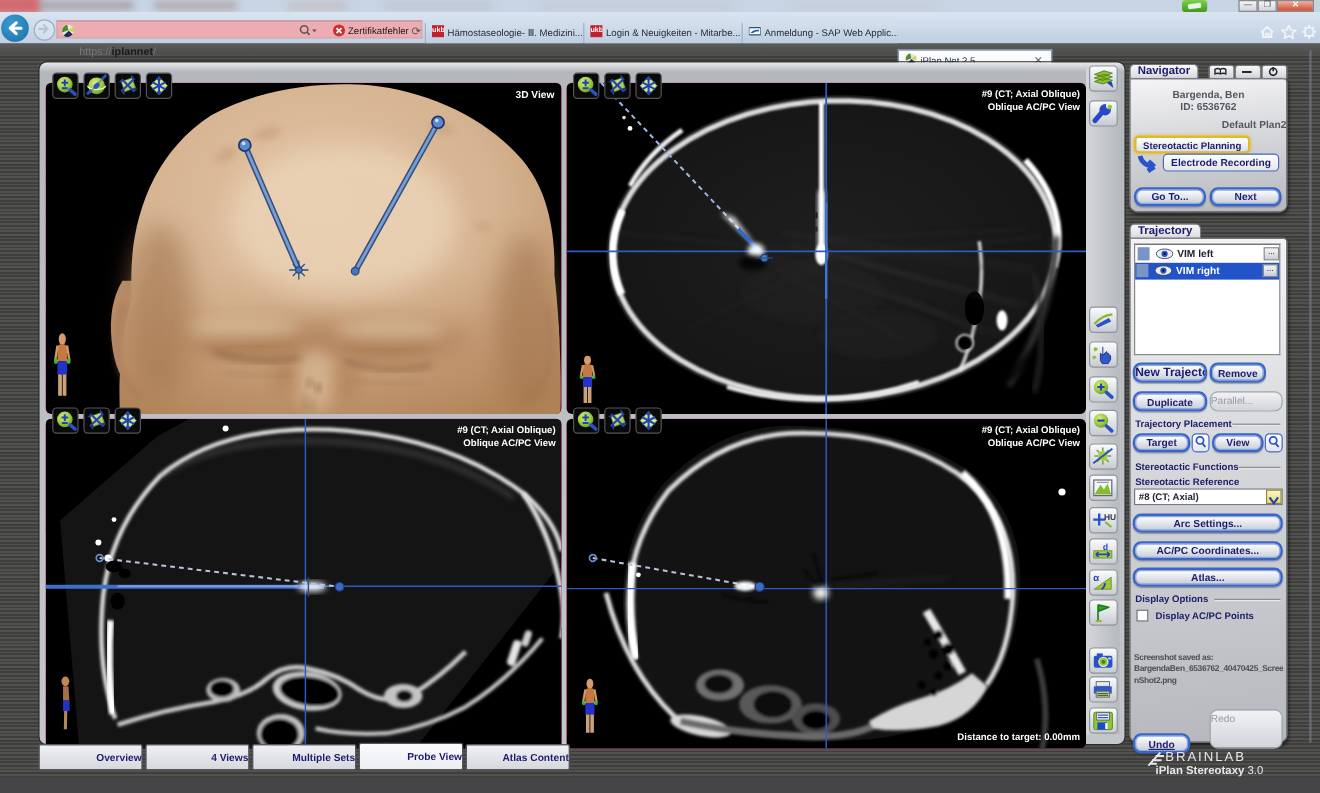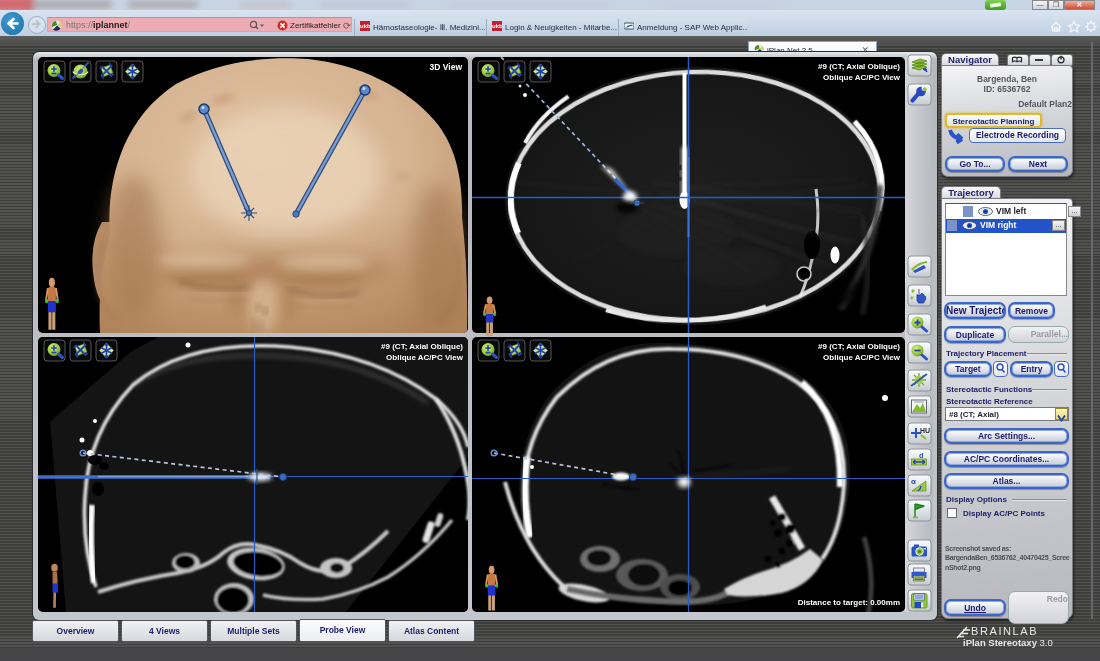--- a/index.html
+++ b/index.html
@@ -15,37 +15,37 @@
   #tab4{background:linear-gradient(#fdfdfe,#f0f3f7);top:17px;height:19px;border:1px solid #8ea2b8;border-bottom:none;margin-top:24px;}
   .tabico{display:inline-block;width:10px;height:10px;vertical-align:-1px;margin:0 3px 0 5px;}
   .redico{background:#c2202c;color:#fff;font-size:6px;font-weight:bold;line-height:10px;text-align:center;overflow:hidden;}
   
   .winbtn{top:0;height:10px;background:linear-gradient(#f5f6f8,#cfd3da);border:1px solid #888;box-sizing:border-box;color:#444;font-size:7px;line-height:8px;text-align:center;}
   
   #appbg{left:0;top:36px;width:1100px;height:625px;background:repeating-linear-gradient(#515150 0px,#515150 1.5px,#3e3e3d 1.5px,#3e3e3d 3px);}
   #topband{left:0;top:36px;width:1100px;height:9px;background:linear-gradient(#5c5c5a,#4c4c4a);}
   #botband{left:0;top:648px;width:1100px;height:13px;background:#454547;}
   #viewframe{left:33px;top:52px;width:904px;height:568px;background:linear-gradient(#e8eaec, #b4b7bb 8px, #c3c6ca);border-radius:6px;box-shadow:0 0 0 1px #2c2c2c;}
-  .vp{background:#ec4899;border-radius:5px;overflow:hidden;}
+  .vp{background:#ec4899;border-radius:5px;overflow:hidden;margin-top:12px;}
   #vp-tl{left:38px;top:57px;width:430px;height:276px;}
   #vp-tr{left:472px;top:57px;width:433px;height:276px;}
   #vp-bl{left:38px;top:337px;width:430px;height:275px;}
   #vp-br{left:472px;top:337px;width:433px;height:275px;}
   
   #rtools{left:905px;top:57px;width:28px;height:555px;background:linear-gradient(90deg,#d4d6d9,#b7babe);}
   
   .panel{background:linear-gradient(175deg,#f4f4f6 0%,#d9dadd 40%,#b6b8be 100%);border:1px solid #7a7a80;border-radius:7px;box-shadow:1px 2px 3px rgba(0,0,0,.5);}
   .ptab{background:linear-gradient(#f8f8fa,#d8d9dc);border:1px solid #7a7a80;border-bottom:none;border-radius:5px 5px 0 0;color:#1c1c6e;font-weight:bold;font-size:9.5px;text-align:center;}
   .bluebtn{background:linear-gradient(#ffffff,#c7ccd6);border:2px solid #3a66c8;border-radius:7px;box-shadow:inset 0 0 0 1px #8fa8dc, 0 1px 1px rgba(0,0,0,.3);color:#1c1c6e;font-weight:bold;font-size:8.5px;text-align:center;box-sizing:border-box;}
-  .graybtn{background:linear-gradient(#f2f2f4,#d2d4da);border:1px solid #9aa;border-radius:7px;color:#999aa6;font-weight:bold;font-size:8.5px;text-align:right;box-sizing:border-box;}
+  .graybtn{background:linear-gradient(#f2f2f4,#d2d4da);border:1px solid #9aa;border-radius:7px;color:#999aa6;font-weight:normal;font-size:8.5px;text-align:left;box-sizing:border-box;}
   .whitebtn{background:linear-gradient(#ffffff,#e3e6ea);border:1px solid #4a6cc0;border-radius:4px;color:#1c1c6e;font-weight:bold;font-size:8.5px;text-align:center;box-sizing:border-box;}
   .plabel{color:#20206a;font-size:8px;font-weight:bold;white-space:nowrap;}
   .grayline{height:1px;background:#8a8a90;box-shadow:0 1px 0 #e8e8ea;}
   
-  .btab{top:620px;height:22px;background:linear-gradient(#f0f1f4,#d7d8dd);border:1px solid #55565c;box-sizing:border-box;color:#1c1c6e;font-weight:bold;font-size:8.5px;text-align:center;line-height:21px;border-radius:2px;}
+  .btab{top:620px;height:22px;background:linear-gradient(#f0f1f4,#d7d8dd);border:1px solid #55565c;box-sizing:border-box;color:#1c1c6e;font-weight:bold;font-size:8.5px;text-align:right;line-height:21px;border-radius:2px;}
 </style></head>
 <body>
 <div id="stage">
   <div class="abs" id="appbg"></div>
   <div class="abs" id="topband"></div>
   <div class="abs" id="botband"></div>
   <div class="abs" style="left:1091px;top:42px;width:2px;height:577px;background:#71727a;opacity:.8;"></div>
 
   <div class="abs" id="topstrip">
     <div class="abs" style="left:-6px;top:-4px;width:40px;height:16px;background:#d2696e;filter:blur(3px);"></div>
@@ -68,21 +68,21 @@
   <div class="abs" id="fwdbtn"><svg width="14" height="14">
         <path d="M3.5 7 H10 M7.5 4 L10.5 7 L7.5 10" stroke="#b9c4cf" stroke-width="1.8" fill="none" stroke-linecap="round"></path>
       </svg></div>
   <div class="abs" id="addr">
     <svg class="abs" style="left:3px;top:2px;" width="11" height="11">
         <circle cx="5.5" cy="5.5" r="5" fill="#e8e6e0"></circle>
         <path d="M1 7 A5 5 0 0 1 5 .7 L 6 5 Z" fill="#4a8c28"></path>
         <path d="M6 5.2 L10 2.5 A5 5 0 0 1 10.4 6.8 Z" fill="#c8d84a"></path>
         <path d="M2 9.5 L6.3 5.6 L9.5 8.6 A5 5 0 0 1 2 9.5 Z" fill="#202a60"></path>
       </svg>
-    <span class="abs" style="left:18px;top:2px;font-size:9px;color:#7a7a7c;">https://<b style="color:#1a1a1c;">iplannet</b>/</span>
+    <span class="abs" style="left:18px;top:20px;font-size:9px;color:#7a7a7c;">https://<b style="color:#1a1a1c;">iplannet</b>/</span>
     <svg class="abs" style="left:200px;top:2px" width="16" height="11">
         <circle cx="5.5" cy="4.5" r="3.1" fill="none" stroke="#5a5a5c" stroke-width="1.3"></circle>
         <path d="M7.8 6.8 L10 9" stroke="#5a5a5c" stroke-width="1.4"></path>
         <path d="M12 4.5 l4 0 l-2 2.4 z" fill="#5a5a5c"></path>
       </svg>
     <svg class="abs" style="left:229px;top:2px" width="11" height="11">
         <circle cx="5.5" cy="5.5" r="5" fill="#cf2e28"></circle>
         <path d="M3.4 3.4 L7.6 7.6 M7.6 3.4 L3.4 7.6" stroke="#fff" stroke-width="1.5"></path>
       </svg>
     <span class="abs" style="left:242px;top:3px;font-size:8px;color:#1a1a1c;">Zertifikatfehler</span>
@@ -653,21 +653,21 @@
         <path d="M4 2 Q6 10 16 11 M16 11 l-5 -4.5 M16 11 l-5.5 3.5" fill="none" stroke="#2a52cc" stroke-width="4" stroke-linejoin="round"></path>
       </svg>
     <div class="abs whitebtn" style="left:27px;top:62px;width:97px;height:15px;line-height:13px;border-width:1.5px;border-radius:4px;">Electrode Recording</div>
     <div class="abs bluebtn" style="left:3px;top:90px;width:60px;height:16px;line-height:13px;">Go To...</div>
     <div class="abs bluebtn" style="left:66px;top:90px;width:60px;height:16px;line-height:13px;">Next</div>
   </div>
 
   <div class="abs ptab" style="left:941px;top:186px;width:58px;height:12px;line-height:12px;">Trajectory</div>
   <div class="abs panel" style="left:941px;top:198px;width:130px;height:419px;border-radius:0 4px 7px 7px;">
     <div class="abs" style="left:3px;top:4px;width:122px;height:93px;background:#fff;border:1px solid #888;border-top-color:#555;box-sizing:border-box;">
-      <div class="abs" style="left:16px;top:1px;width:120px;height:14px;">
+      <div class="abs" style="left:1px;top:1px;width:120px;height:14px;">
         <div class="abs" style="left:1px;top:1px;width:10px;height:11px;background:#7a94c8;"></div>
         <svg class="abs" style="left:16px;top:1px;" width="15" height="11">
             <ellipse cx="7.5" cy="5.5" rx="7" ry="4" fill="#e8ecf4" stroke="#334" stroke-width=".7"></ellipse>
             <circle cx="7.5" cy="5.5" r="2.6" fill="#2858c8"></circle>
             <circle cx="7.5" cy="5.5" r="1.1" fill="#101840"></circle>
           </svg>
         <span class="abs" style="left:34px;top:1px;font-size:8.5px;font-weight:bold;color:#223;">VIM left</span>
         <div class="abs" style="right:1px;top:1px;width:13px;height:11px;background:linear-gradient(#f4f5f7,#ccd0d6);border:1px solid #888;font-size:7px;line-height:8px;text-align:center;color:#223;box-sizing:border-box;">...</div>
       </div>
       <div class="abs" style="left:0;top:15px;width:120px;height:14px;background:#2353c8;">
@@ -686,21 +686,21 @@
     <div class="abs bluebtn" style="left:2px;top:127px;width:62px;height:17px;line-height:14px;">Duplicate</div>
     <div class="abs graybtn" style="left:66px;top:127px;width:61px;height:17px;line-height:15px;">Parallel...</div>
 
     <div class="abs plabel" style="left:4px;top:150px;">Trajectory Placement</div>
     <div class="abs grayline" style="left:85px;top:154px;width:40px;"></div>
     <div class="abs bluebtn" style="left:2px;top:162px;width:48px;height:16px;line-height:13px;">Target</div>
     <div class="abs whitebtn" style="left:51px;top:162px;width:15px;height:16px;"><svg width="11" height="12">
           <circle cx="5" cy="5" r="3" fill="none" stroke="#2a52c8" stroke-width="1.4"></circle>
           <path d="M7 7.5 l2.5 3" stroke="#2a52c8" stroke-width="1.6"></path>
         </svg></div>
-    <div class="abs bluebtn" style="left:68px;top:162px;width:43px;height:16px;line-height:13px;">Entry</div>
+    <div class="abs bluebtn" style="left:68px;top:162px;width:43px;height:16px;line-height:13px;">View</div>
     <div class="abs whitebtn" style="left:112px;top:162px;width:15px;height:16px;"><svg width="11" height="12">
           <circle cx="5" cy="5" r="3" fill="none" stroke="#2a52c8" stroke-width="1.4"></circle>
           <path d="M7 7.5 l2.5 3" stroke="#2a52c8" stroke-width="1.6"></path>
         </svg></div>
 
     <div class="abs plabel" style="left:4px;top:186px;">Stereotactic Functions</div>
     <div class="abs grayline" style="left:90px;top:190px;width:35px;"></div>
     <div class="abs plabel" style="left:4px;top:198px;">Stereotactic Reference</div>
     <div class="abs" style="left:3px;top:208px;width:124px;height:14px;background:#fff;border:1px solid #778;box-sizing:border-box;">
       <span class="abs" style="left:3px;top:2px;font-size:8px;color:#223;font-weight:bold;">#8 (CT; Axial)</span>
@@ -711,21 +711,21 @@
     <div class="abs bluebtn" style="left:2px;top:229px;width:125px;height:16px;line-height:13px;">Arc Settings...</div>
     <div class="abs bluebtn" style="left:2px;top:252px;width:125px;height:16px;line-height:13px;">AC/PC Coordinates...</div>
     <div class="abs bluebtn" style="left:2px;top:274px;width:125px;height:16px;line-height:13px;">Atlas...</div>
 
     <div class="abs plabel" style="left:4px;top:296px;">Display Options</div>
     <div class="abs grayline" style="left:70px;top:300px;width:55px;"></div>
     <div class="abs" style="left:5px;top:309px;width:10px;height:10px;background:#fff;border:1px solid #667;box-sizing:border-box;"></div>
     <div class="abs plabel" style="left:21px;top:310px;">Display AC/PC Points</div>
 
     <div class="abs" style="left:3px;top:345px;width:126px;color:#4e4f55;font-size:7px;font-weight:bold;line-height:1.35;letter-spacing:-.3px;">Screenshot saved as:<br>BargendaBen_6536762_40470425_Scree<br>nShot2.png</div>
-    <div class="abs bluebtn" style="left:2px;top:400px;width:62px;height:17px;line-height:14px;text-decoration:underline;">Undo</div>
+    <div class="abs bluebtn" style="left:2px;top:412px;width:48px;height:17px;line-height:14px;text-decoration:underline;">Undo</div>
     <div class="abs graybtn" style="left:66px;top:392px;width:61px;height:33px;line-height:15px;">Redo</div>
   </div>
 
   <div class="abs btab" style="left:32px;width:87px;">Overview</div>
   <div class="abs btab" style="left:121px;width:87px;">4 Views</div>
   <div class="abs btab" style="left:210px;width:87px;">Multiple Sets</div>
   <div class="abs btab" style="left:299px;width:87px;background:linear-gradient(#fbfbfd,#eceef2);top:619px;height:23px;">Probe View</div>
   <div class="abs btab" style="left:388px;width:87px;">Atlas Content</div>
 
   <div class="abs" style="left:950px;top:624px;width:140px;color:#e8e8ea;">

